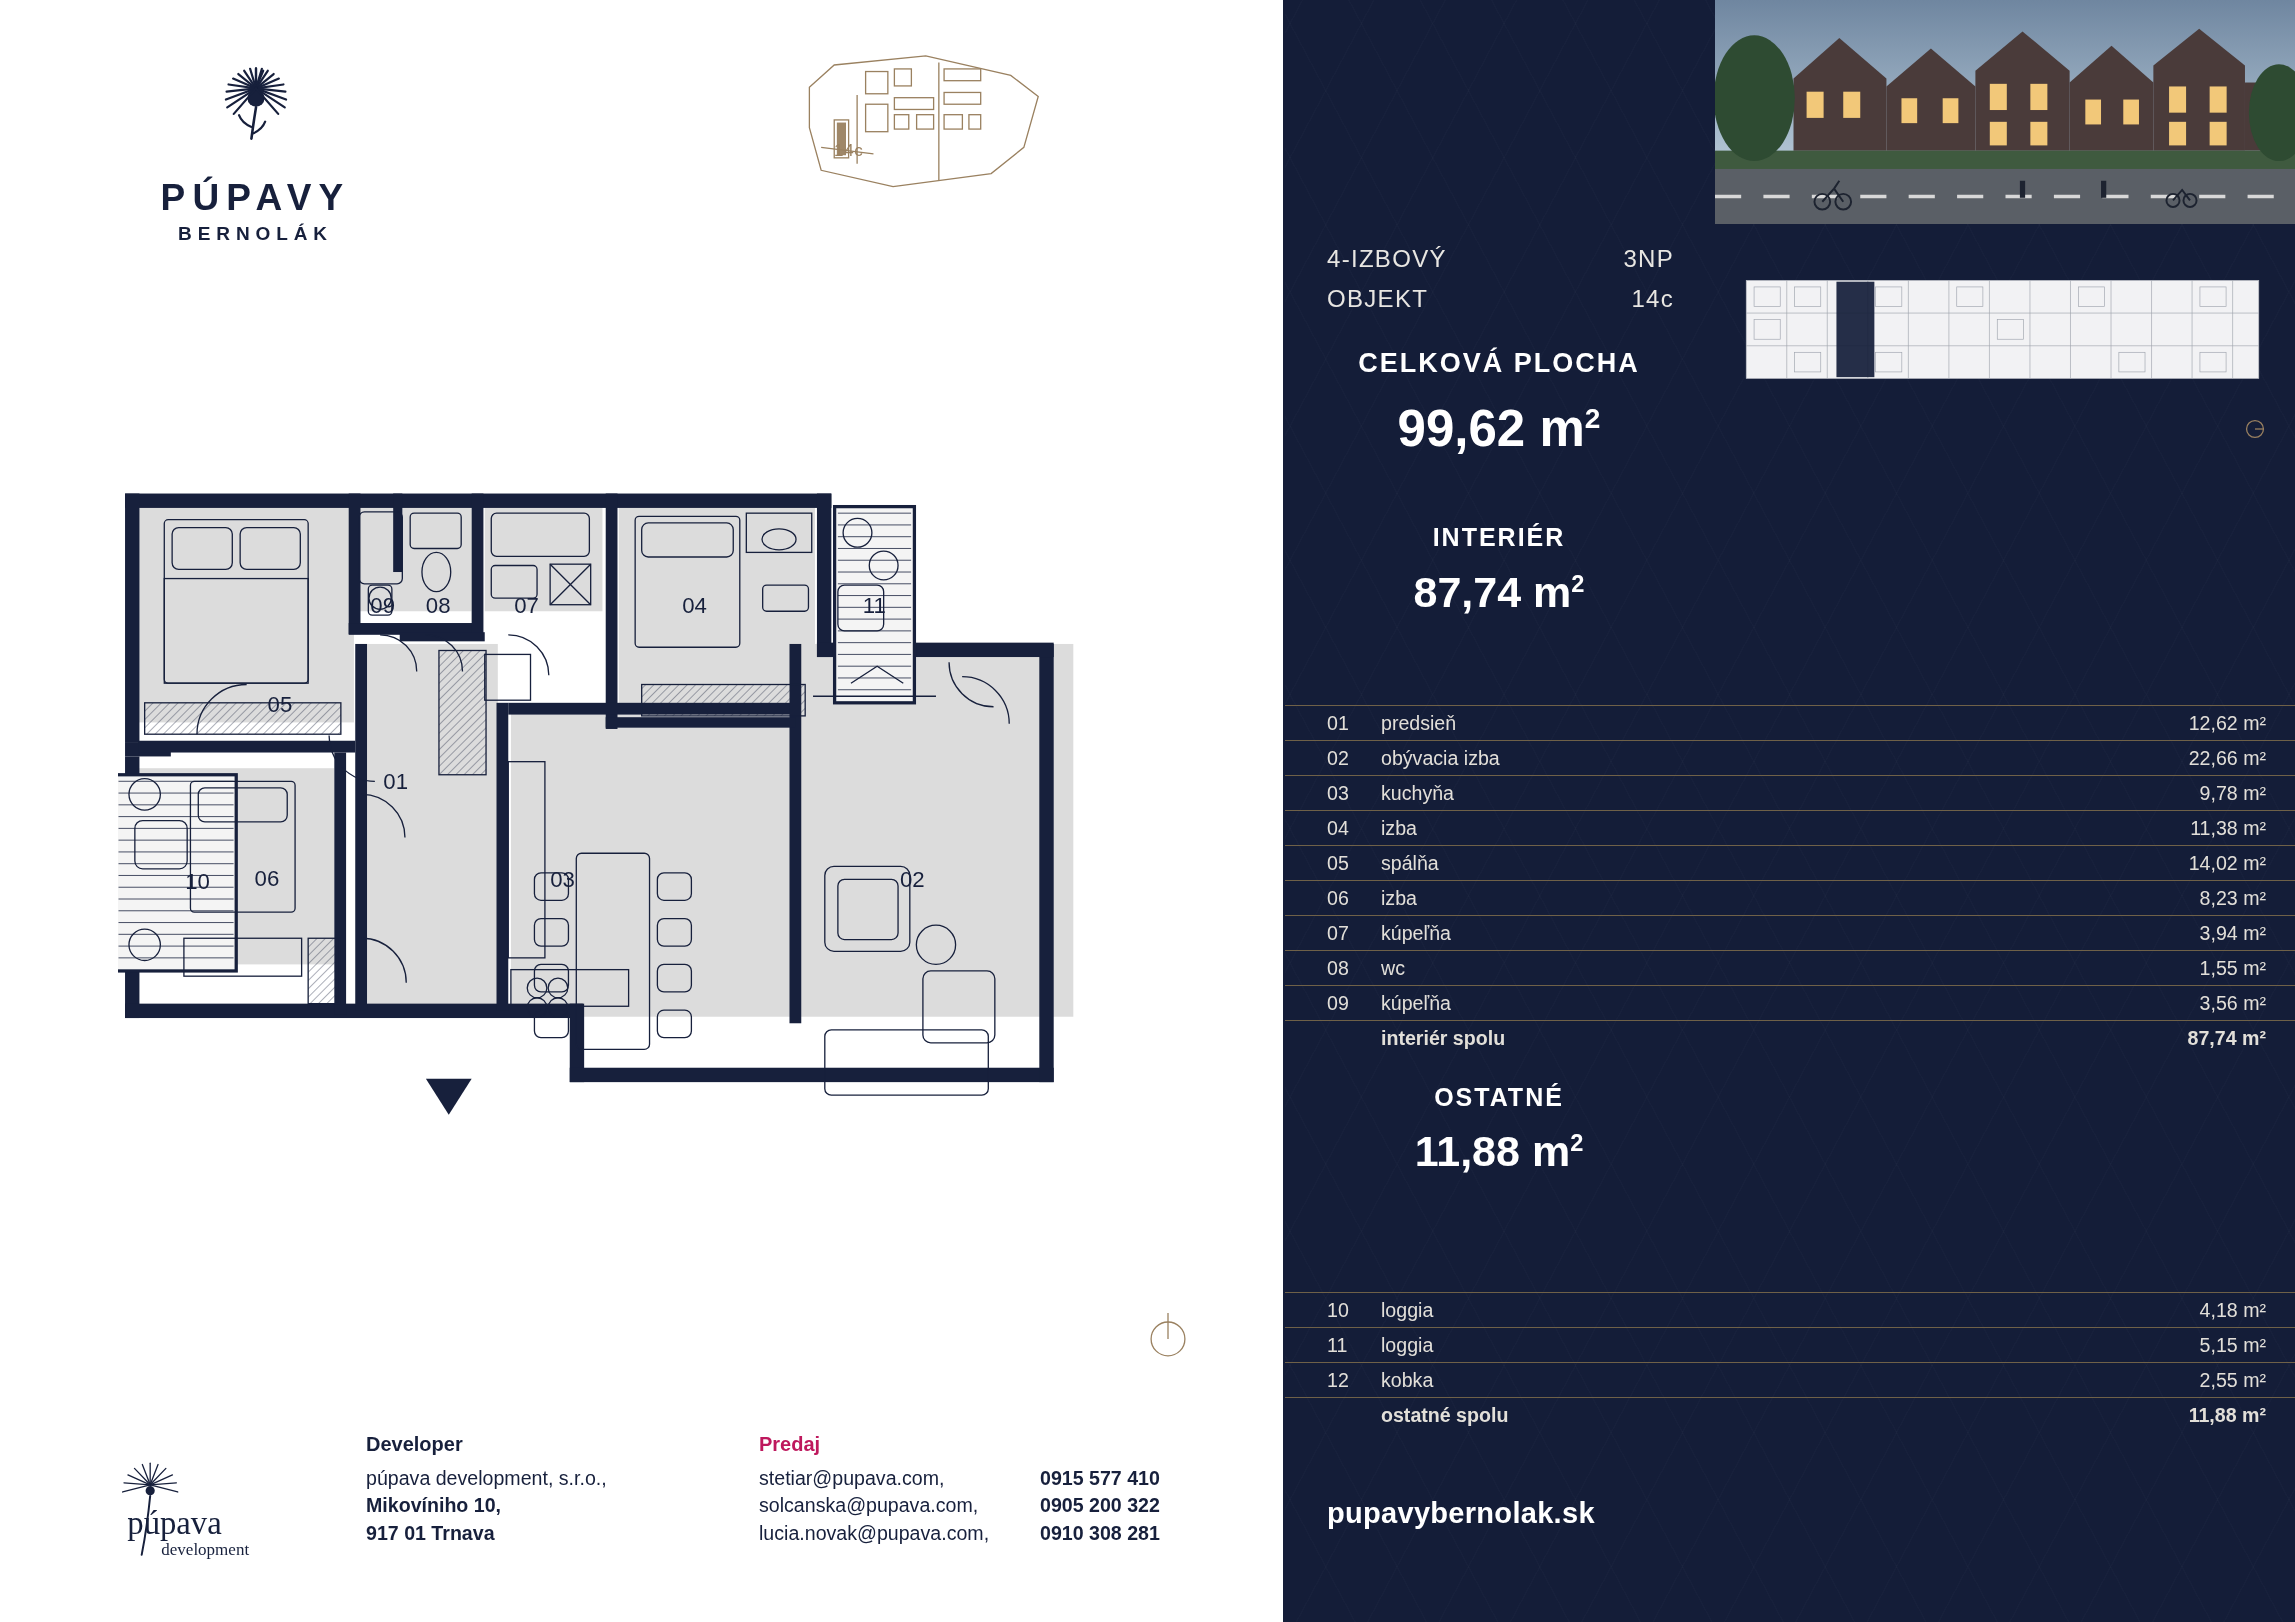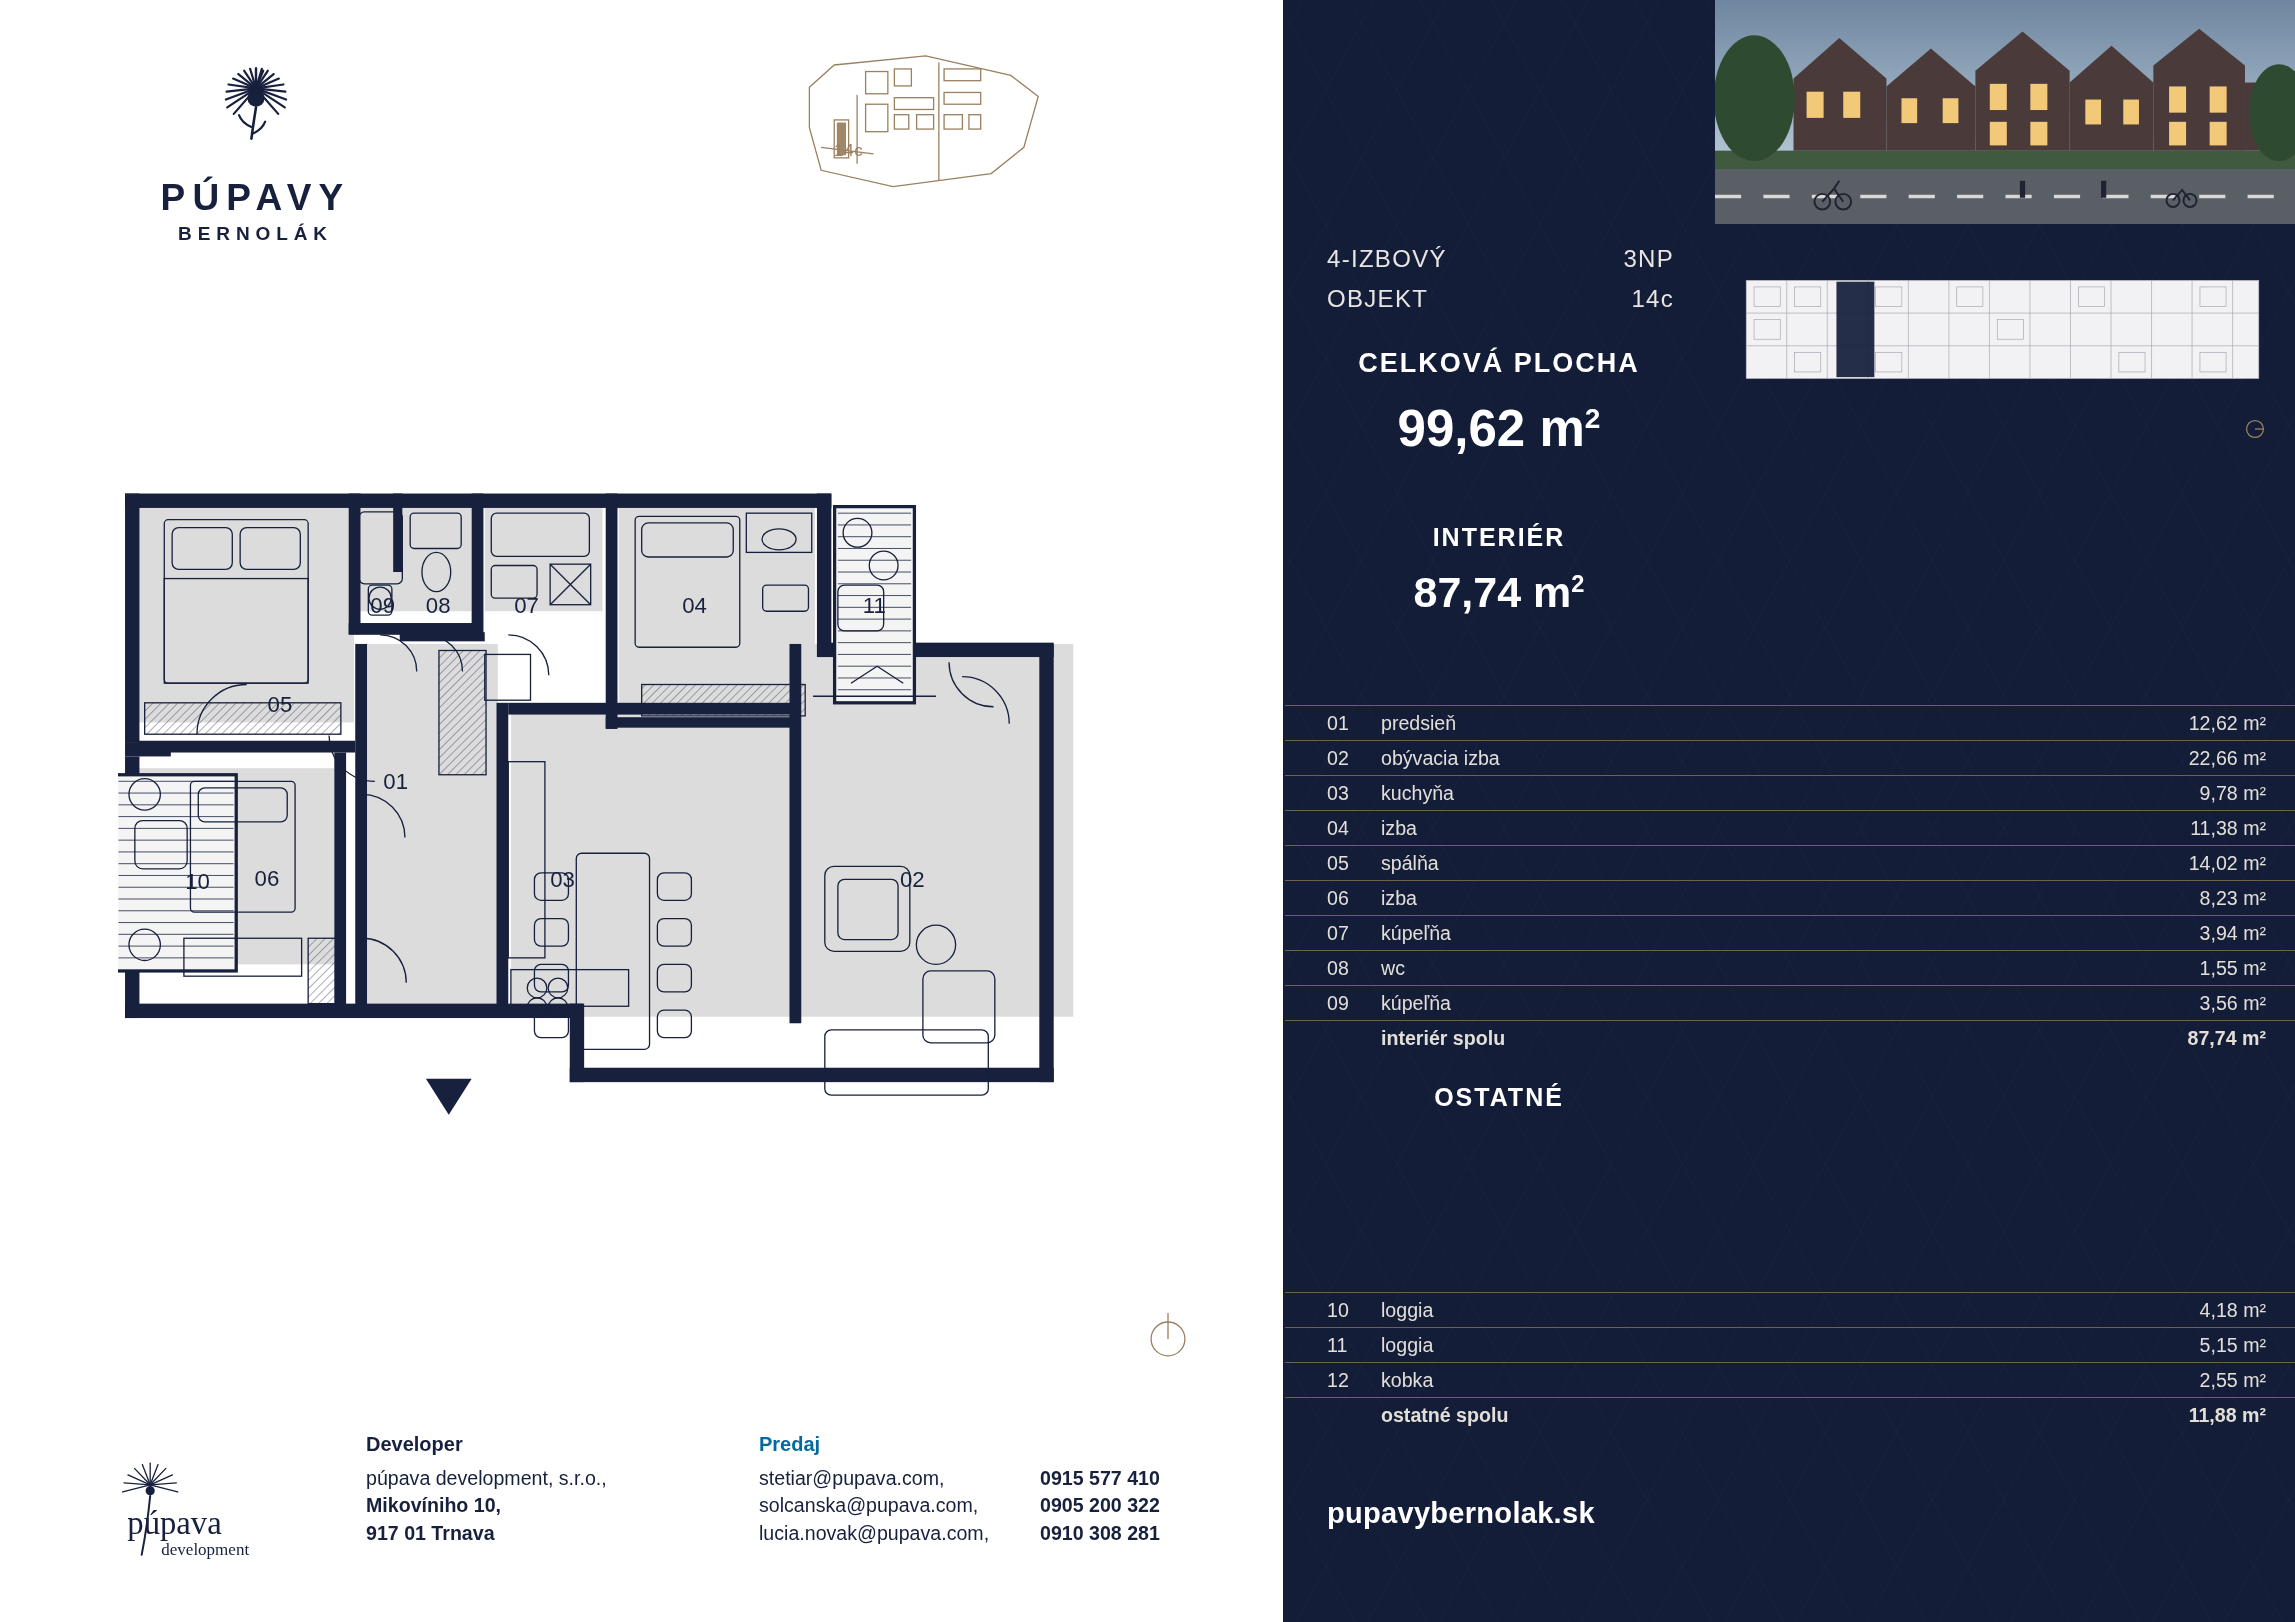--- a/index.html
+++ b/index.html
@@ -30,21 +30,21 @@
 
   
   .compass { position:absolute; left:1142px; top:1309px; width:52px; height:52px; }
 
   
   .footer { position:absolute; left:0; top:1407px; width:1283px; height:216px; }
   .foot-logo { position:absolute; left:88px; top:43px; width:216px; height:118px; }
   .foot-col-dev { position:absolute; left:366px; top:26px; width:308px; }
   .foot-col-sale { position:absolute; left:759px; top:26px; width:497px; }
   .foot-h { font-size:20px; font-weight:700; color:#17203c; margin-bottom:8.5px; }
-  .foot-h.gold { color:#0369a1; }
+  .foot-h.gold { color:#be185d; }
   .foot-line { font-size:19.6px; color:#17203c; line-height:1.42; }
   .foot-line.b { font-weight:700; }
   .contact-row { display:flex; font-size:19.6px; color:#17203c; line-height:1.42; }
   .contact-row .mail { width:281px; }
   .contact-row .tel { font-weight:700; }
 
   
   .right-panel { position:absolute; left:1283px; top:0; width:1013px; height:1622px; background:#141d38; overflow:hidden; }
   .rp-pattern { position:absolute; inset:0; opacity:.5;
      background-image:
@@ -491,20 +491,23 @@
         <span class="ar">3,56 m²</span>
       </div>
       <div class="room-row total">
         <span class="num"></span>
         <span class="nm">interiér spolu</span>
         <span class="ar">87,74 m²</span>
       </div>
     </div>
 
     <div class="sect-label ostatne-l">OSTATNÉ</div>
+    <div class="sect-value ostatne-v">
+      <span>11,88 m</span><span class="sup">2</span>
+    </div>
 
     <div class="rooms other">
       <div class="room-row">
         <span class="num">10</span>
         <span class="nm">loggia</span>
         <span class="ar">4,18 m²</span>
       </div>
       <div class="room-row">
         <span class="num">11</span>
         <span class="nm">loggia</span>

